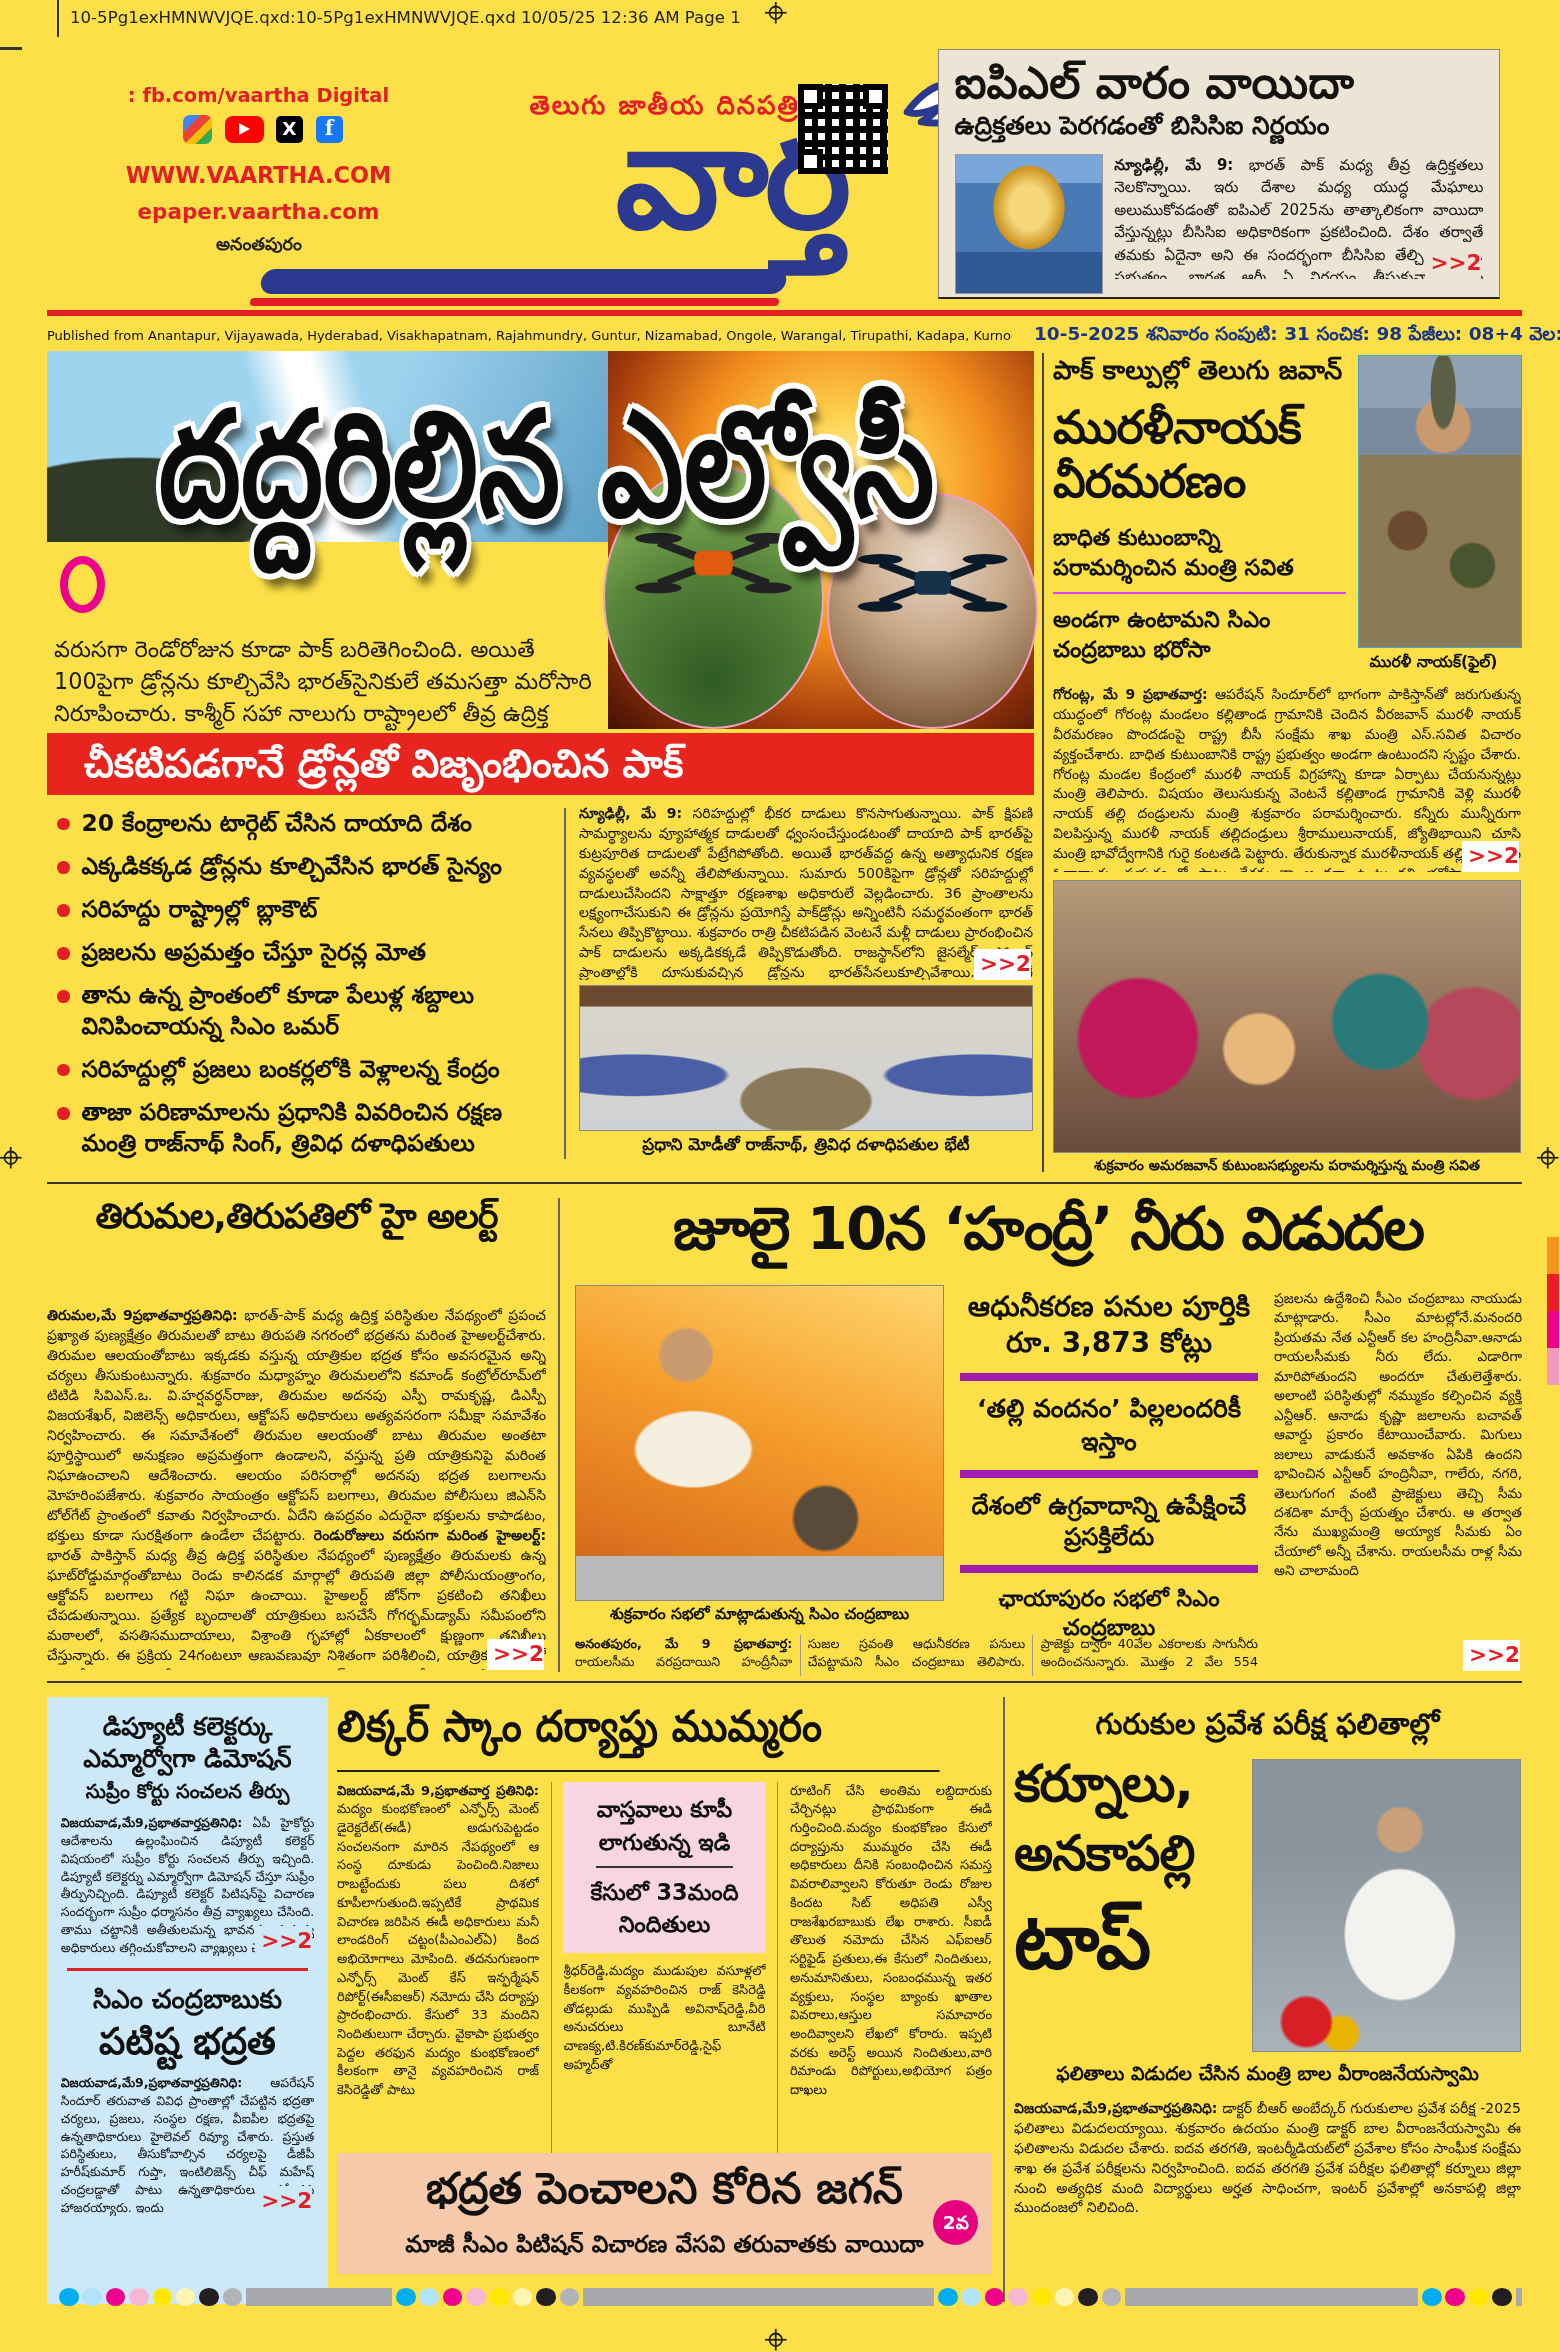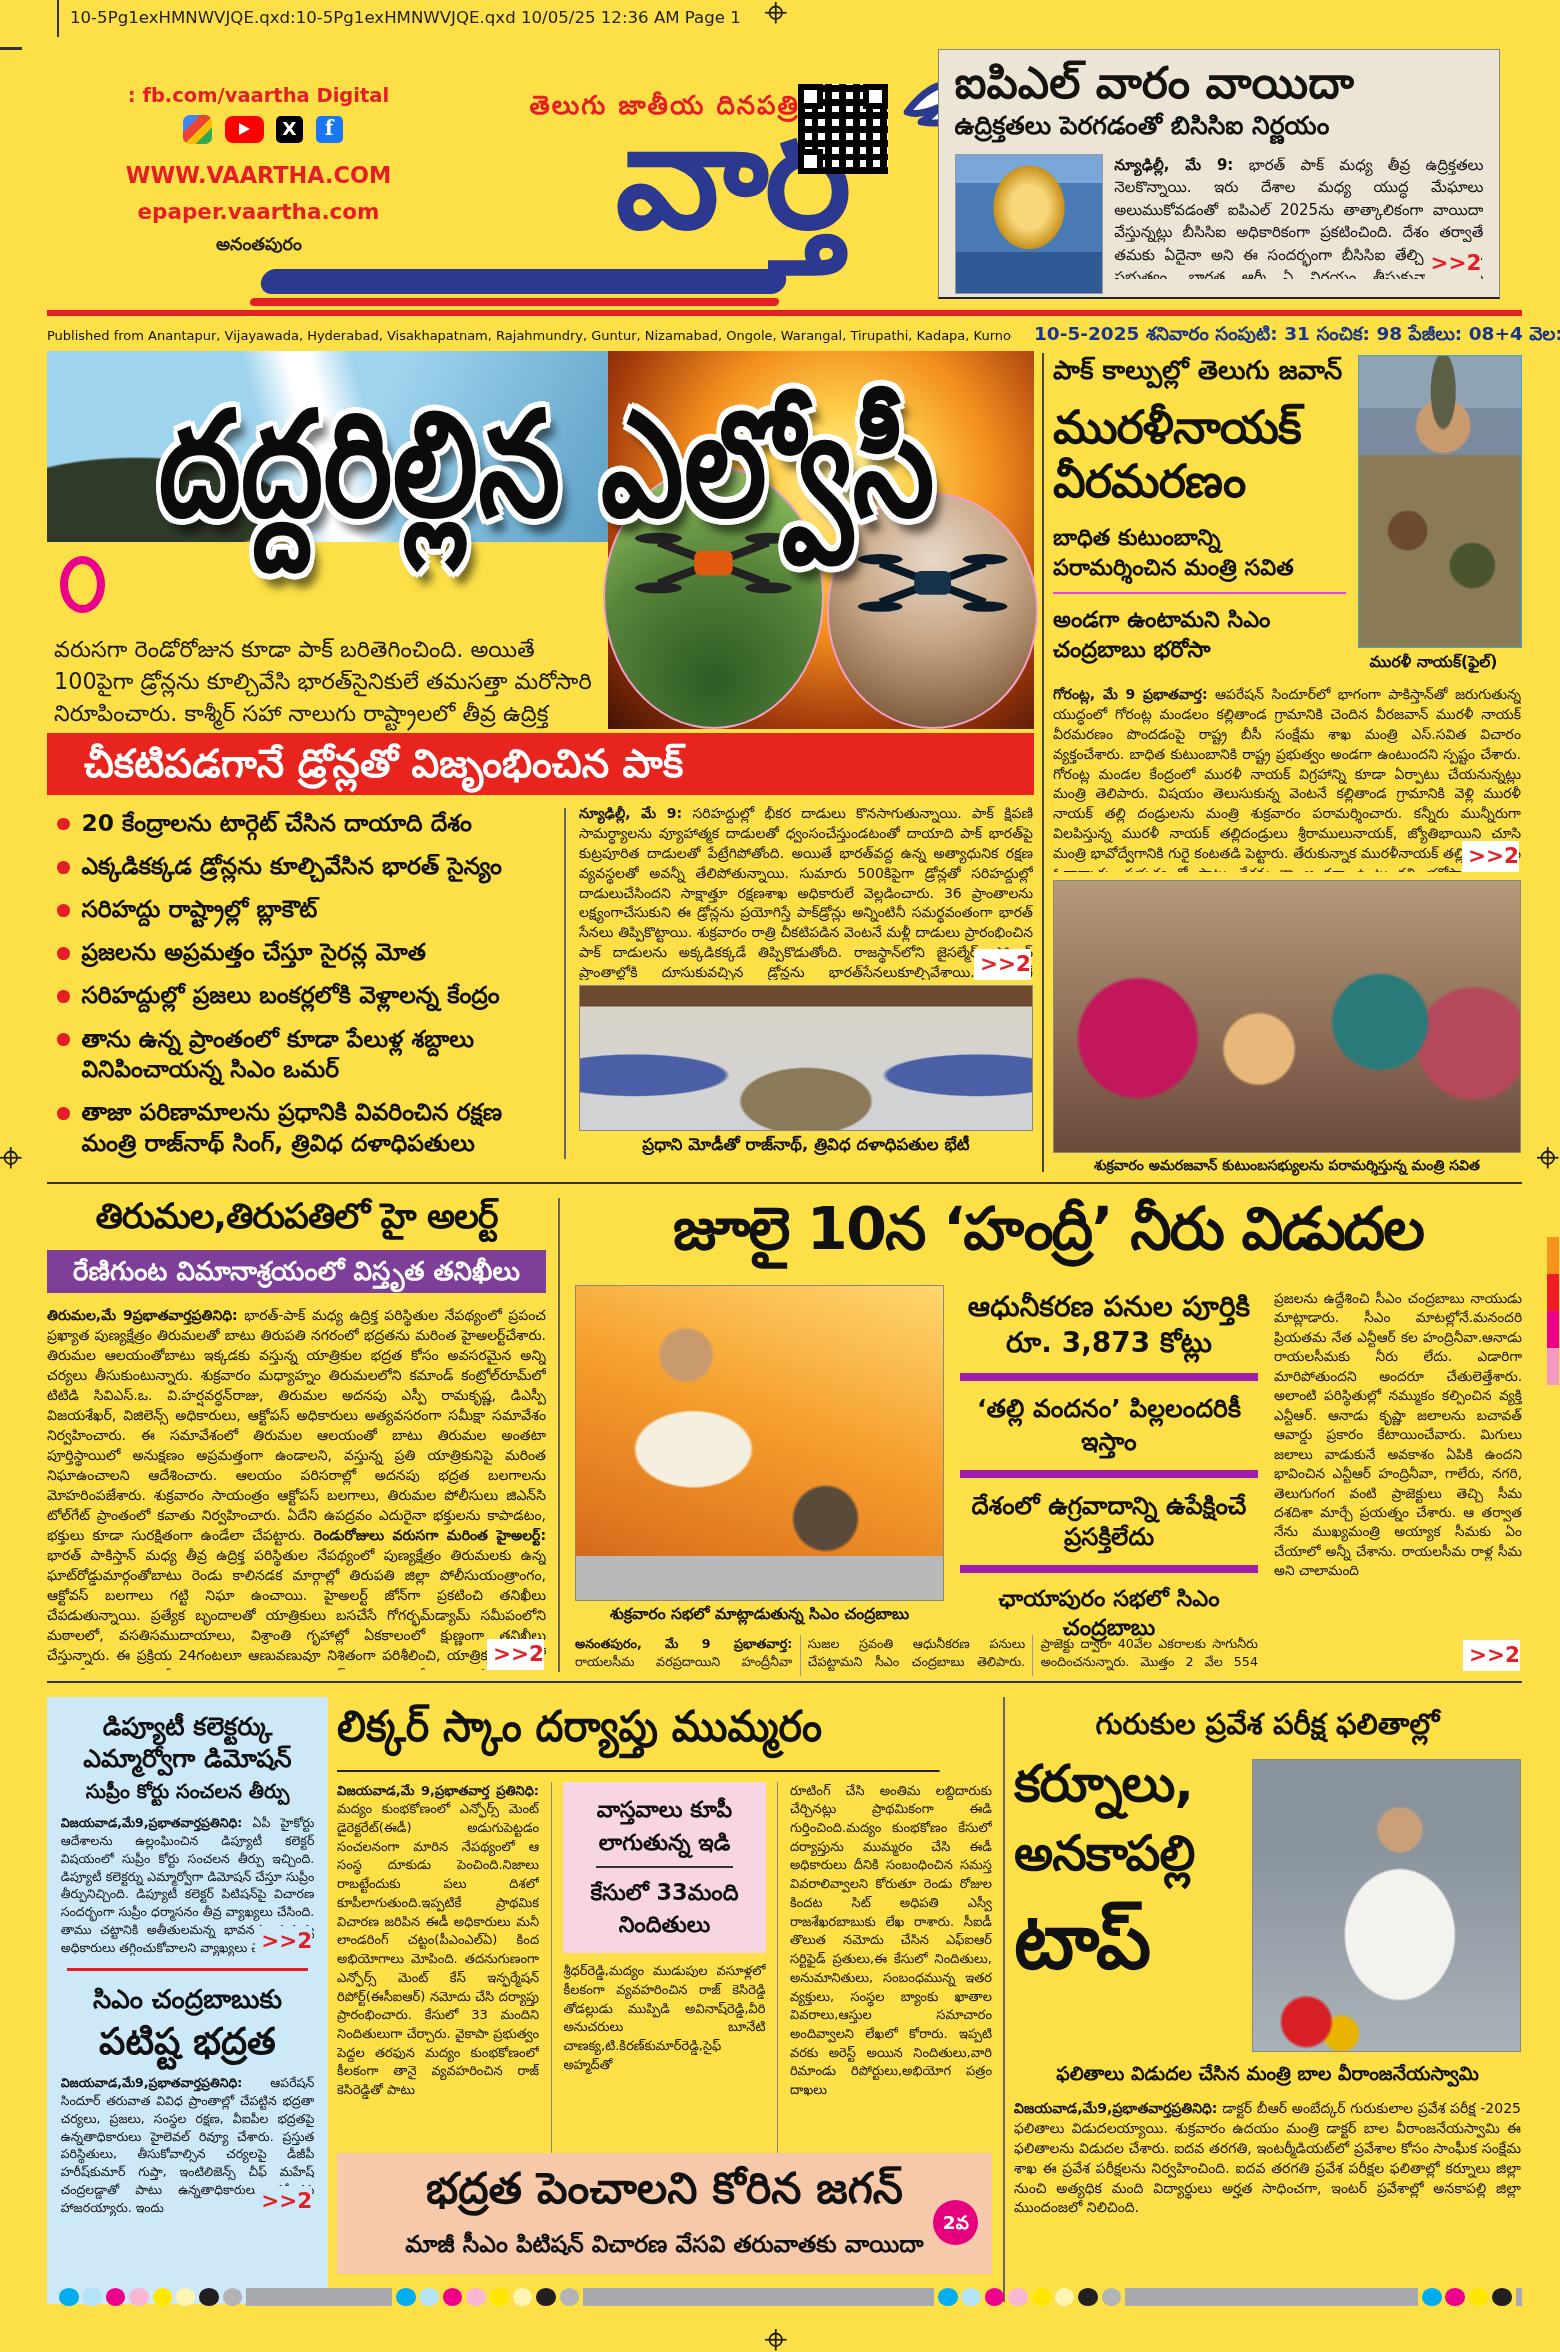--- a/index.html
+++ b/index.html
@@ -232,25 +232,25 @@
     <div class="bullet">
         <span class="dot"></span>
         <span>సరిహద్దు రాష్ట్రాల్లో బ్లాకౌట్</span>
       </div>
     <div class="bullet">
         <span class="dot"></span>
         <span>ప్రజలను అప్రమత్తం చేస్తూ సైరన్ల మోత</span>
       </div>
     <div class="bullet">
         <span class="dot"></span>
+        <span>తాను ఉన్న ప్రాంతంలో కూడా పేలుళ్ల శబ్దాలు వినిపించాయన్న సిఎం ఒమర్</span>
+      </div>
+    <div class="bullet">
+        <span class="dot"></span>
         <span>సరిహద్దుల్లో ప్రజలు బంకర్లలోకి వెళ్లాలన్న కేంద్రం</span>
-      </div>
-    <div class="bullet">
-        <span class="dot"></span>
-        <span>తాను ఉన్న ప్రాంతంలో కూడా పేలుళ్ల శబ్దాలు వినిపించాయన్న సిఎం ఒమర్</span>
       </div>
     <div class="bullet">
         <span class="dot"></span>
         <span>తాజా పరిణామాలను ప్రధానికి వివరించిన రక్షణ మంత్రి రాజ్‌నాథ్ సింగ్, త్రివిధ దళాధిపతులు</span>
       </div>
   </div>
   <div class="abs vrule" style="left:564px;top:808px;height:351px;width:1.5px;background:#666;"></div>
 
   <div class="abs bodytxt jc" style="left:579px;top:804px;width:454px;height:176px;overflow:hidden;position:absolute;">
     <span class="dateline">న్యూఢిల్లీ, మే 9:</span>
@@ -273,21 +273,20 @@
   <div class="abs" style="left:1336px;top:653px;width:195px;text-align:center;font-weight:800;font-size:15.6px;">మురళీ నాయక్(ఫైల్)</div>
   <div class="abs bodytxt jc" style="left:1053px;top:685px;width:468px;height:187px;overflow:hidden;">
     <span class="dateline">గోరంట్ల, మే 9 ప్రభాతవార్త:</span>
     <span>ఆపరేషన్ సిందూర్‌లో భాగంగా పాకిస్తాన్‌తో జరుగుతున్న యుద్ధంలో గోరంట్ల మండలం కల్లితాండ గ్రామానికి చెందిన వీరజవాన్ మురళీ నాయక్ వీరమరణం పొందడంపై రాష్ట్ర బీసీ సంక్షేమ శాఖ మంత్రి ఎస్.సవిత విచారం వ్యక్తంచేశారు. బాధిత కుటుంబానికి రాష్ట్ర ప్రభుత్వం అండగా ఉంటుందని స్పష్టం చేశారు. గోరంట్ల మండల కేంద్రంలో మురళీ నాయక్ విగ్రహాన్ని కూడా ఏర్పాటు చేయనున్నట్లు మంత్రి తెలిపారు. విషయం తెలుసుకున్న వెంటనే కల్లితాండ గ్రామానికి వెళ్లి మురళీ నాయక్ తల్లి దండ్రులను మంత్రి శుక్రవారం పరామర్శించారు. కన్నీరు మున్నీరుగా విలపిస్తున్న మురళీ నాయక్ తల్లిదండ్రులు శ్రీరాములునాయక్, జ్యోతిభాయిని చూసి మంత్రి భావోద్వేగానికి గురై కంటతడి పెట్టారు. తేరుకున్నాక మురళీనాయక్ తల్లిదండ్రులను ఓదార్చారు. ప్రభుత్వంతో పాటు దేశమంతా అండగా ఉంటుందని భరోసా ఇచ్చారు. అనంతరం నిర్వహించిన విలేకరుల సమావేశంలో మంత్రి సవిత మాట్లాడారు. తమ ఏకైక బిడ్డయుద్ధంలో వీరమరణం చెందడంతో మురళీనాయక్ తల్లిదం</span>
     <span class="jump jumpabs">&gt;&gt;2</span>
   </div>
   <div class="abs ph-family" style="left:1053px;top:880px;width:468px;height:273px;border:1px solid #888;box-sizing:border-box;"></div>
   <div class="abs" style="left:1053px;top:1157px;width:468px;font-weight:800;font-size:14px;text-align:center;white-space:nowrap;overflow:hidden;">శుక్రవారం అమరజవాన్ కుటుంబసభ్యులను పరామర్శిస్తున్న మంత్రి సవిత</div>
 
   <div class="abs midhead" style="left:47px;top:1196px;width:499px;text-align:center;">తిరుమల,తిరుపతిలో హై అలర్ట్</div>
-  <div class="abs purpbanner" style="left:47px;top:1250px;width:499px;height:43px;">రేణిగుంట విమానాశ్రయంలో విస్తృత తనిఖీలు</div>
   <div class="abs jc" style="left:47px;top:1305px;width:499px;height:365px;overflow:hidden;font-size:14px;line-height:1.43;">
     <span class="dateline">తిరుమల,మే 9ప్రభాతవార్తప్రతినిధి:</span>
     <span>భారత్-పాక్ మధ్య ఉద్రిక్త పరిస్థితుల నేపథ్యంలో ప్రపంచ ప్రఖ్యాత పుణ్యక్షేత్రం తిరుమలతో బాటు తిరుపతి నగరంలో భద్రతను మరింత హైఅలర్ట్‌చేశారు. తిరుమల ఆలయంతోబాటు ఇక్కడకు వస్తున్న యాత్రికుల భద్రత కోసం అవసరమైన అన్ని చర్యలు తీసుకుంటున్నారు. శుక్రవారం మధ్యాహ్నం తిరుమలలోని కమాండ్ కంట్రోల్‌రూమ్‌లో టిటిడి సివిఎస్.ఒ. వి.హర్షవర్ధన్‌రాజు, తిరుమల అదనపు ఎస్పీ రామకృష్ణ, డిఎస్పీ విజయశేఖర్, విజిలెన్స్ అధికారులు, ఆక్టోపస్ అధికారులు అత్యవసరంగా సమీక్షా సమావేశం నిర్వహించారు. ఈ సమావేశంలో తిరుమల ఆలయంతో బాటు తిరుమల అంతటా పూర్తిస్థాయిలో అనుక్షణం అప్రమత్తంగా ఉండాలని, వస్తున్న ప్రతి యాత్రికునిపై మరింత నిఘాఉంచాలని ఆదేశించారు. ఆలయం పరిసరాల్లో అదనపు భద్రత బలగాలను మోహరింపజేశారు. శుక్రవారం సాయంత్రం ఆక్టోపస్ బలగాలు, తిరుమల పోలీసులు జిఎన్‌సి టోల్‌గేట్ ప్రాంతంలో కవాతు నిర్వహించారు. ఏదేని ఉపద్రవం ఎదురైనా భక్తులను కాపాడటం, భక్తులు కూడా సురక్షితంగా ఉండేలా చేపట్టారు.</span>
     <span class="dateline">రెండురోజులు వరుసగా మరింత హైఅలర్ట్:</span>
     <span>భారత్ పాకిస్తాన్ మధ్య తీవ్ర ఉద్రిక్త పరిస్థితుల నేపథ్యంలో పుణ్యక్షేత్రం తిరుమలకు ఉన్న ఘాట్‌రోడ్డుమార్గంతోబాటు రెండు కాలినడక మార్గాల్లో తిరుపతి జిల్లా పోలీసుయంత్రాంగం, ఆక్టోవస్ బలగాలు గట్టి నిఘా ఉంచాయి. హైఅలర్ట్ జోన్‌గా ప్రకటించి తనిఖీలు చేపడుతున్నాయి. ప్రత్యేక బృందాలతో యాత్రికులు బసచేసే గోగర్భమ్‌డ్యామ్ సమీపంలోని మఠాలలో, వసతిసముదాయాలు, విశ్రాంతి గృహాల్లో ఏకకాలంలో క్షుణ్ణంగా తనిఖీలు చేస్తున్నారు. ఈ ప్రక్రియ 24గంటలూ ఆణువణువూ నిశితంగా పరిశీలించి, యాత్రికుల పేరుతో గదుల్లో దిగిన, బసచేస్తున్న వారి వివరాలు, ఆధార్‌కార్డులు తనిఖీలు నిర్వహిస్తున్నారు. తిరుమల పోలీసులు, విజిలెన్స్ సిబ్బంది బృందాలుగా విడిపోయి మెట్లమార్గంలో యాత్రికులను, వారి లగేజీలను తనిఖీ చేస్తున్నారు. కొండకు వస్తున్న వారెవరు, వారి లగేజీలను నిశితంగా పరిశీలించిన తరువాత అనుమతినిస్తున్నారు. తిరుమల ఆర్టీసి బస్టాండుతోబాటు అతిధిగృహాల్లో బసచేసిన వారి వివరాలను తెలుసుకుంటున్నారు. ఆయా విశ్రాంతి గృహాలు, అతిధిగృహాల్లో మేనేజర్లు, సిబ్బందికి పోలీసులు స్పష్టమైన సూచనలు, జాగ్రత్తలు చేస్తున్నారు. తిరుపతి జిల్లా ఎస్పీ వి.హర్షవర్ధన్‌రాజు ఆదేశాలతో తిరుమల డిఎస్పీ</span>
     <span class="jump jumpabs">&gt;&gt;2</span>
   </div>
   <div class="abs vrule" style="left:558px;top:1198px;height:474px;width:1.5px;background:#666;"></div>
 
   <div class="abs handrihead" style="left:575px;top:1194px;width:946px;text-align:center;">జూలై 10న ‘హంద్రీ’ నీరు విడుదల</div>

